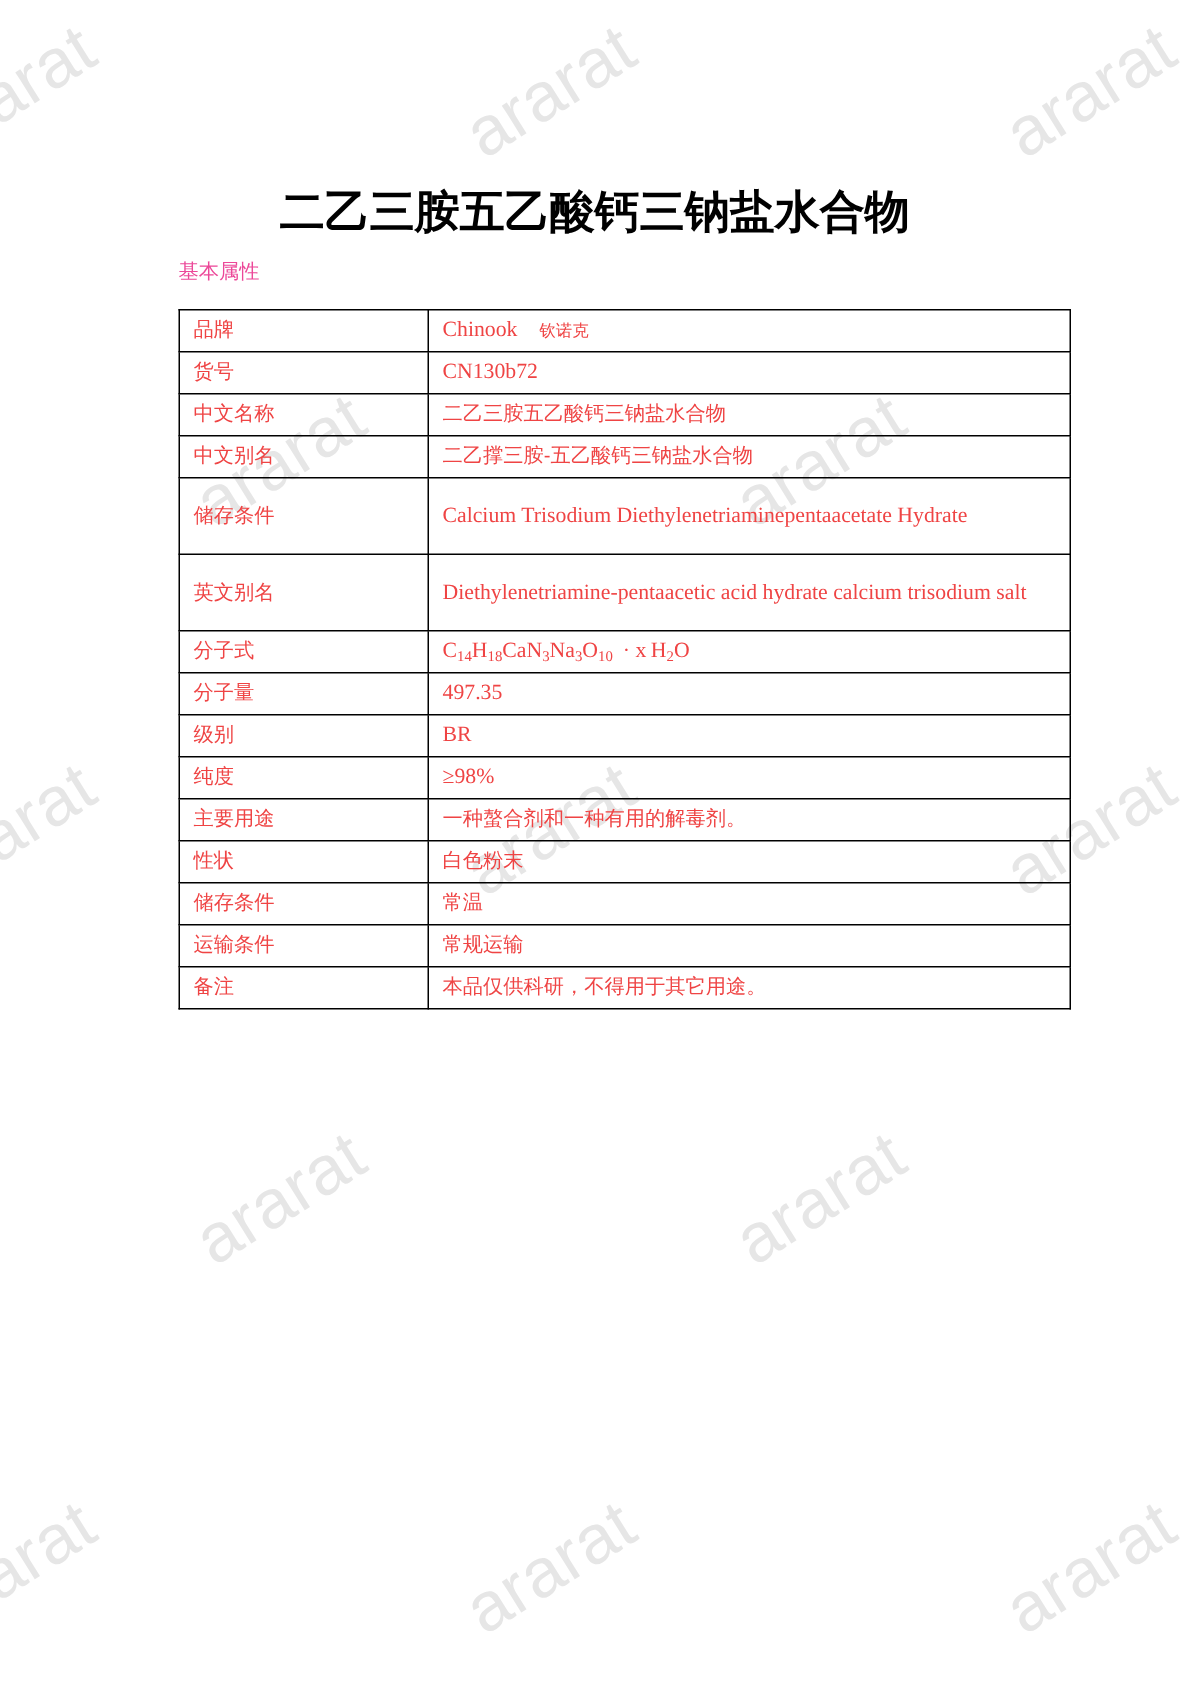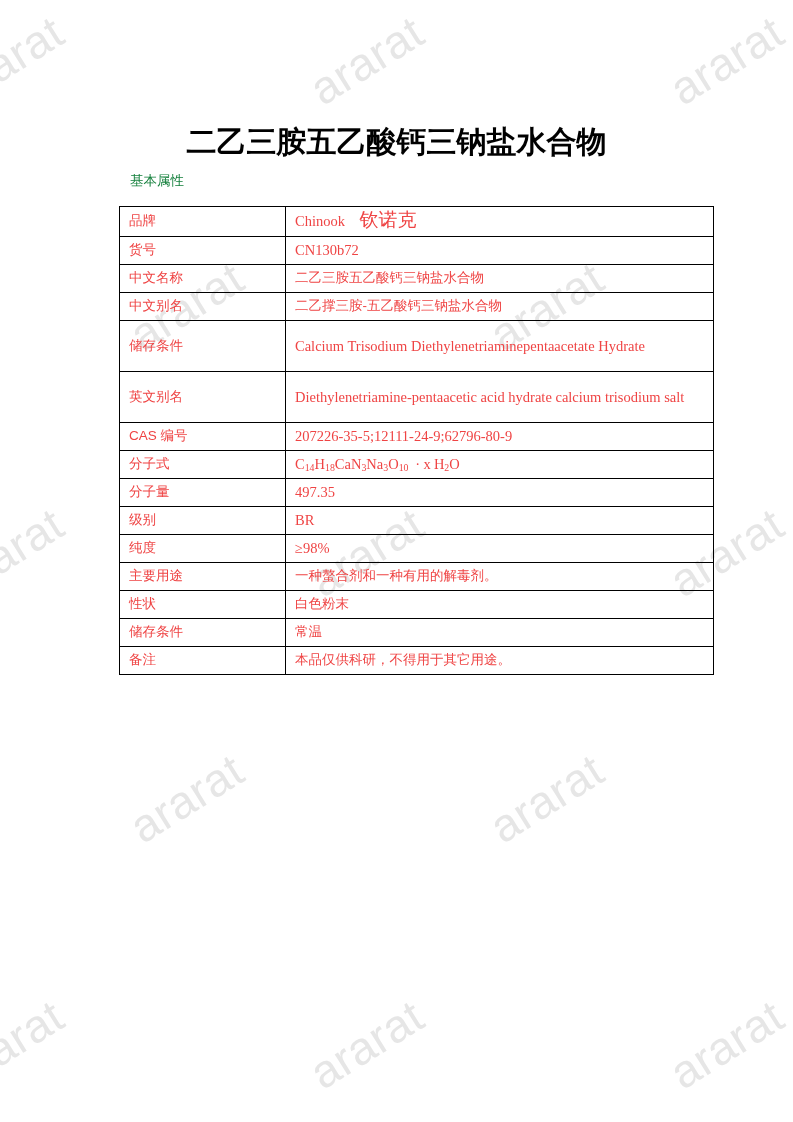--- a/index.html
+++ b/index.html
@@ -56,25 +56,25 @@
     text-align: center;
     font-size: 30px;
     font-weight: bold;
     letter-spacing: 0px;
     color: #000000;
     line-height: 1.2;
   }
 
   #section-label {
     position: absolute;
-    left: 130px;
+    left: 119px;
     top: 172px;
     font-size: 13.5px;
     font-weight: 400;
-    color: #15803d;
+    color: #ec4899;
   }
 
   #prop-table {
     position: absolute;
     left: 119px;
     top: 206px;
     width: 556px;
     border-collapse: collapse;
     table-layout: fixed;
   }
@@ -96,22 +96,22 @@
     height: 50px;
   }
   #prop-table tr td {
     height: 27px;
   }
   .serif-val {
     font-family: "Liberation Serif", "DejaVu Serif", serif;
     font-size: 14.5px;
   }
   .serif-val .cn-part {
-    font-family: Liberation Mono, monospace;
-    font-size: 19px;
+    font-family: Liberation Serif, serif;
+    font-size: 11px;
   }
   sub {
     font-size: 0.68em;
     vertical-align: -0.25em;
     text-align: right;
   }
   .dot-sep {
     padding: 0 3px;
   }
 </style>
@@ -160,24 +160,20 @@
         </tr>
         <tr class="row-tall">
           <td class="cell-label">储存条件</td>
           <td class="cell-value"><span class="serif-val">Calcium Trisodium Diethylenetriaminepentaacetate Hydrate</span></td>
         </tr>
         <tr class="row-tall">
           <td class="cell-label">英文别名</td>
           <td class="cell-value"><span class="serif-val">Diethylenetriamine-pentaacetic acid hydrate calcium trisodium salt</span></td>
         </tr>
         <tr>
-          <td class="cell-label">CAS 编号</td>
-          <td class="cell-value"><span class="serif-val">207226-35-5;12111-24-9;62796-80-9</span></td>
-        </tr>
-        <tr>
           <td class="cell-label">分子式</td>
           <td class="cell-value"><span class="serif-val"><span>C</span><sub>14</sub><span>H</span><sub>18</sub><span>CaN</span><sub>3</sub><span>Na</span><sub>3</sub><span>O</span><sub>10</sub><span class="dot-sep"> · x</span><span>H</span><sub>2</sub><span>O</span></span></td>
         </tr>
         <tr>
           <td class="cell-label">分子量</td>
           <td class="cell-value"><span class="serif-val">497.35</span></td>
         </tr>
         <tr>
           <td class="cell-label">级别</td>
           <td class="cell-value"><span class="serif-val">BR</span></td>
@@ -192,19 +188,23 @@
         </tr>
         <tr>
           <td class="cell-label">性状</td>
           <td class="cell-value">白色粉末</td>
         </tr>
         <tr>
           <td class="cell-label">储存条件</td>
           <td class="cell-value">常温</td>
         </tr>
         <tr>
+          <td class="cell-label">运输条件</td>
+          <td class="cell-value">常规运输</td>
+        </tr>
+        <tr>
           <td class="cell-label">备注</td>
           <td class="cell-value">本品仅供科研，不得用于其它用途。</td>
         </tr>
       </tbody>
   </table>
 
 </div>
 
 </body></html>

